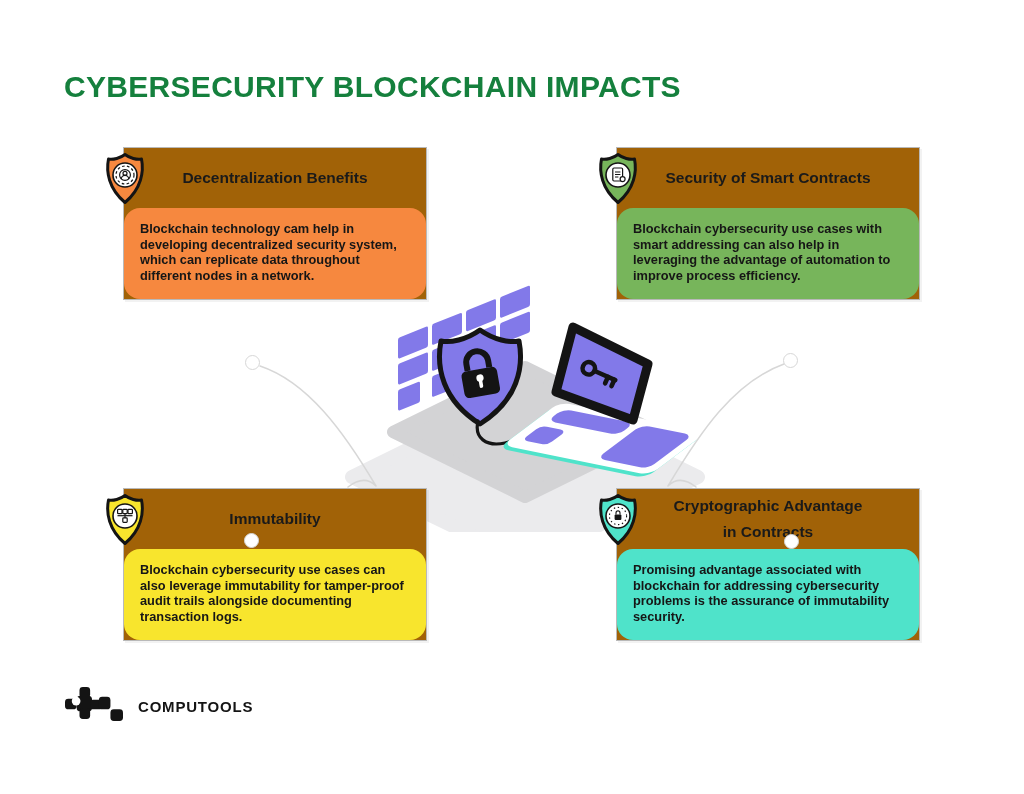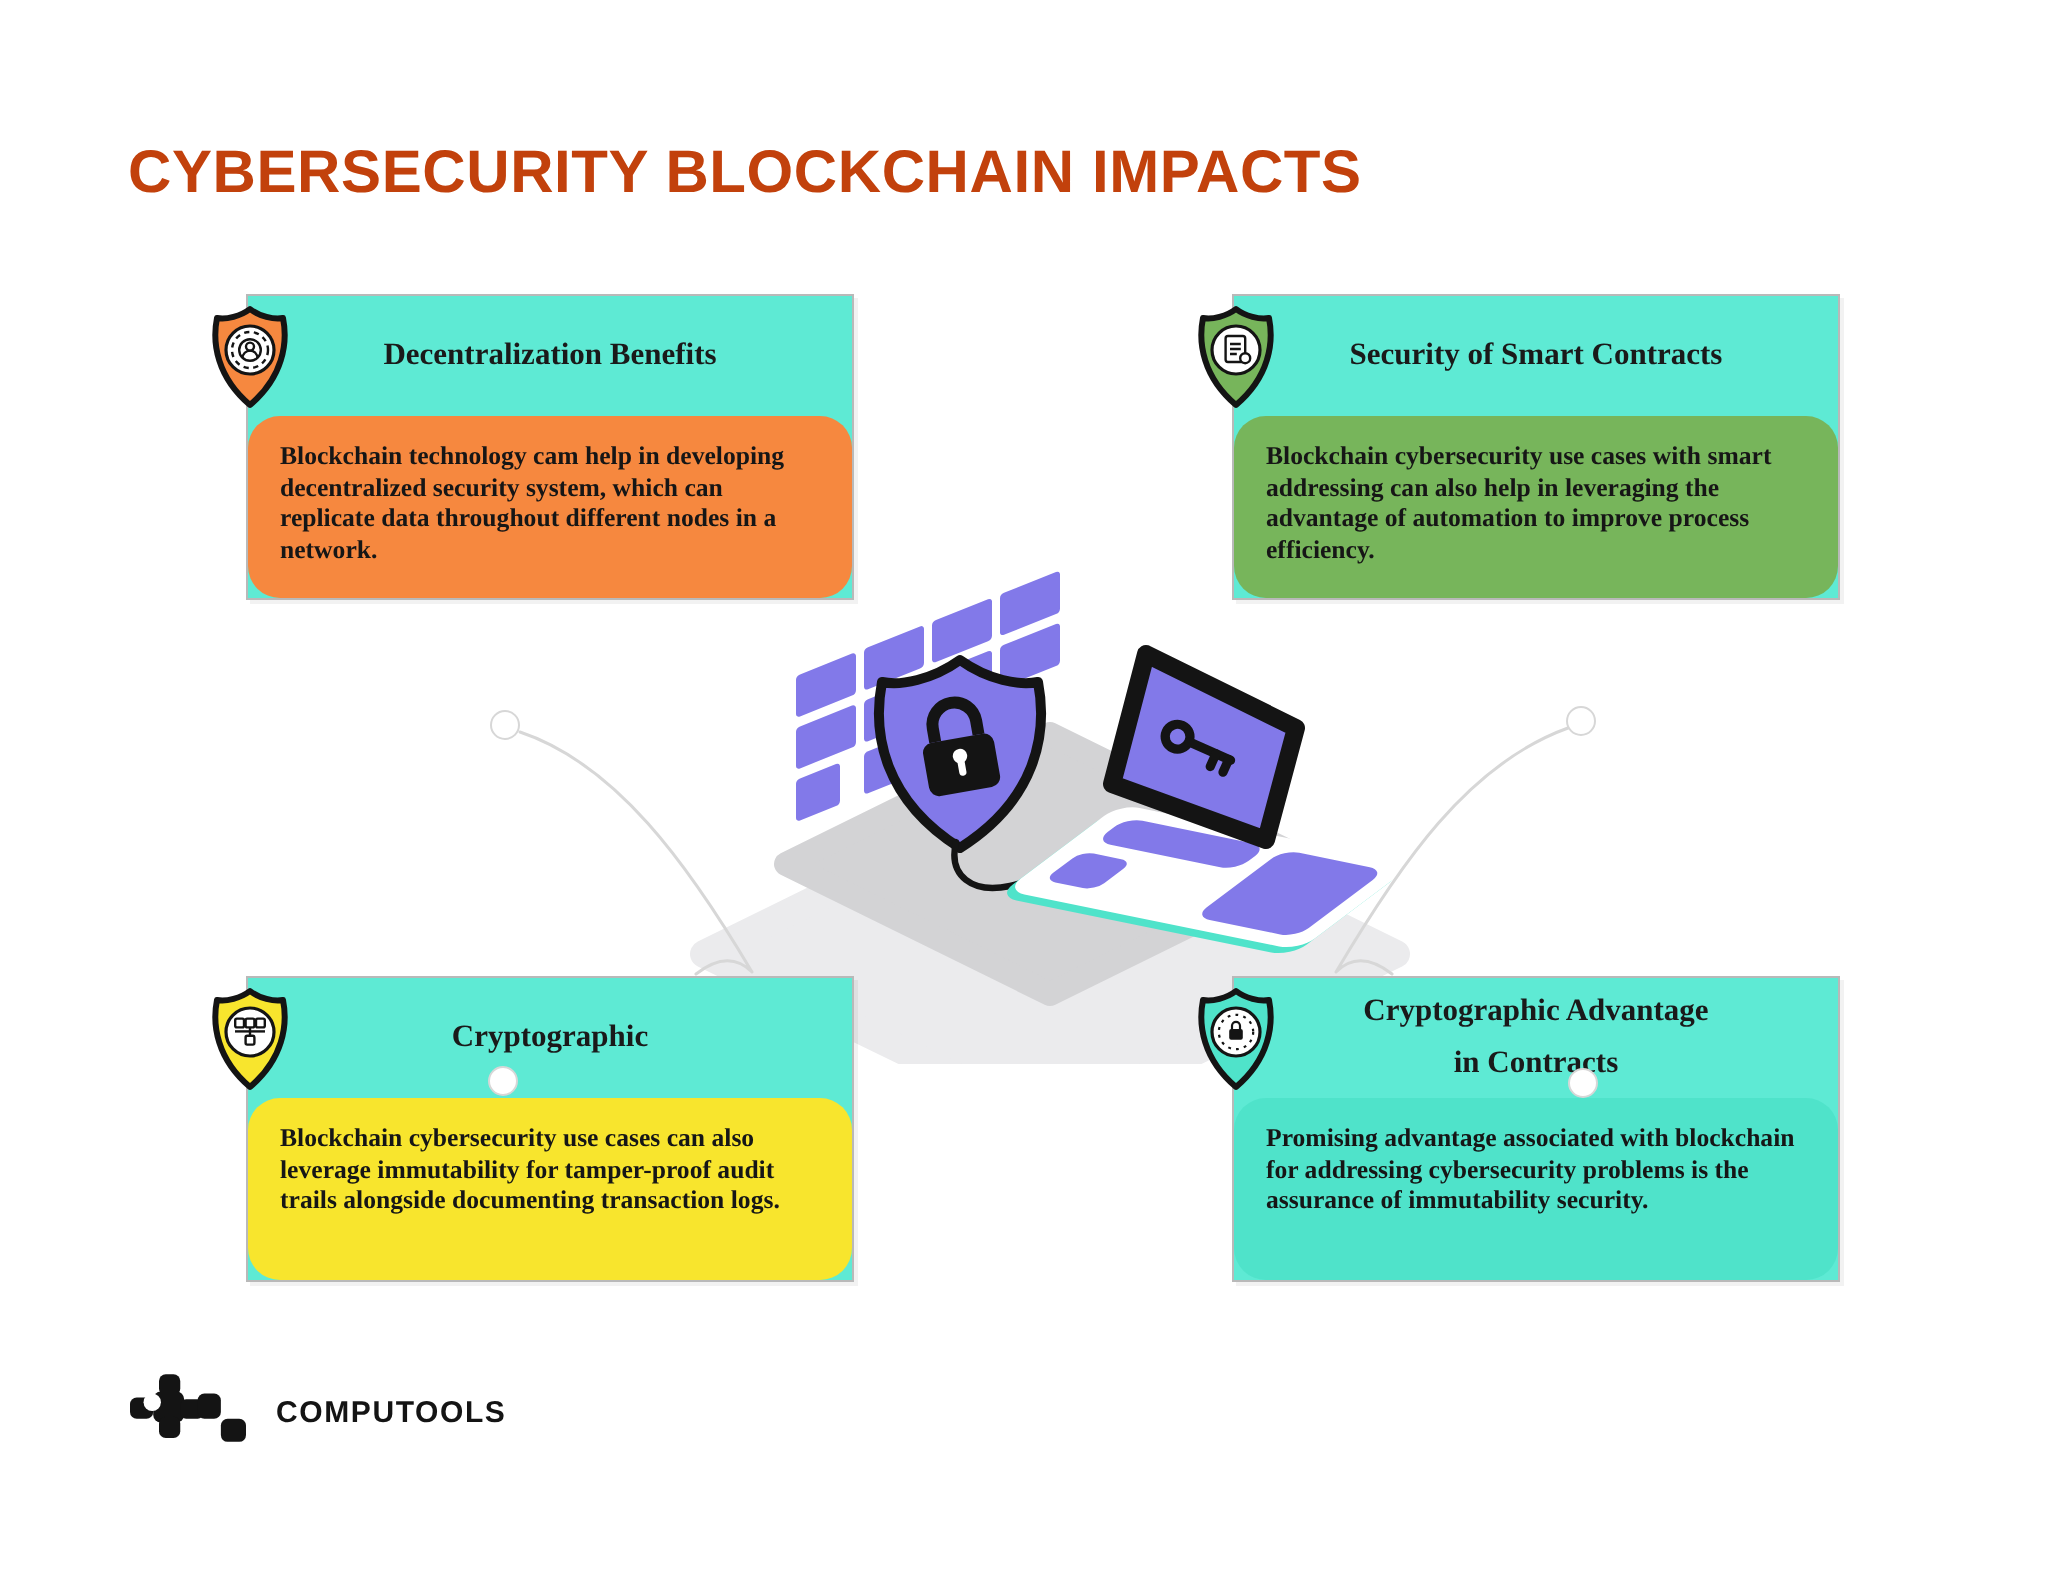--- a/index.html
+++ b/index.html
@@ -3,29 +3,28 @@
 <meta charset="utf-8">
 <style>
   * { margin:0; padding:0; box-sizing:border-box; }
   html,body { background:#fff; }
   .page {
     position:relative; width:1024px; height:794px; overflow:hidden;
     background:#fff; font-family:"Liberation Sans", sans-serif;
   }
   .title {
     position:absolute; left:64px; top:70px;
-    font-size:30px; font-weight:bold; letter-spacing:0.3px; color:#c2410c;
+    font-size:30px; font-weight:bold; letter-spacing:0.3px; color:#15803d;
     white-space:nowrap;
   }
   
   .card {
     position:absolute; width:304px; height:153px;
-    background:#5eead4; border:1px solid #b9b9b9;
+    background:#a16207; border:1px solid #b9b9b9;
     box-shadow:2px 2px 0 rgba(0,0,0,0.05);
-    font-family:Liberation Serif, serif;
   }
   .card-tl { left:123px; top:147px; }
   .card-tr { left:616px; top:147px; }
   .card-bl { left:123px; top:488px; }
   .card-br { left:616px; top:488px; }
   .card-head {
     position:absolute; left:0; right:0; top:0; height:60px;
     display:flex; flex-direction:column; align-items:center; justify-content:center;
   }
   .card-title {
@@ -173,21 +172,21 @@
           <path d="M14.5 23.2 h15"></path>
           <rect x="14.6" y="16.8" width="4.4" height="4.4" rx="0.8"></rect>
           <rect x="19.8" y="16.8" width="4.4" height="4.4" rx="0.8"></rect>
           <rect x="25" y="16.8" width="4.4" height="4.4" rx="0.8"></rect>
           <rect x="19.8" y="25.4" width="4.4" height="4.4" rx="0.8"></rect>
           <path d="M22 21.2 v4.2"></path>
         </g>
       </svg>
     </div>
     <header class="card-head">
-      <span class="card-title">Cryptographic</span>
+      <span class="card-title">Immutability</span>
 
     </header>
     <div class="card-body">Blockchain cybersecurity use cases can also leverage immutability for tamper-proof audit trails alongside documenting transaction logs.</div>
   </section>
 
   <section class="card card-br" style="--c: #4FE3CA;">
     <div class="badge">
       <svg viewBox="0 0 44 54">
         <path d="M22 3 C17.5 6.5 10 8.5 5.5 7.5 C3 20 5.5 37 22 51 C38.5 37 41 20 38.5 7.5 C34 8.5 26.5 6.5 22 3 Z" fill="var(--c)" stroke="#141414" stroke-width="3" stroke-linejoin="round"></path>
         <circle cx="22" cy="23.5" r="12" fill="#fff" stroke="#141414" stroke-width="1.6"></circle>

